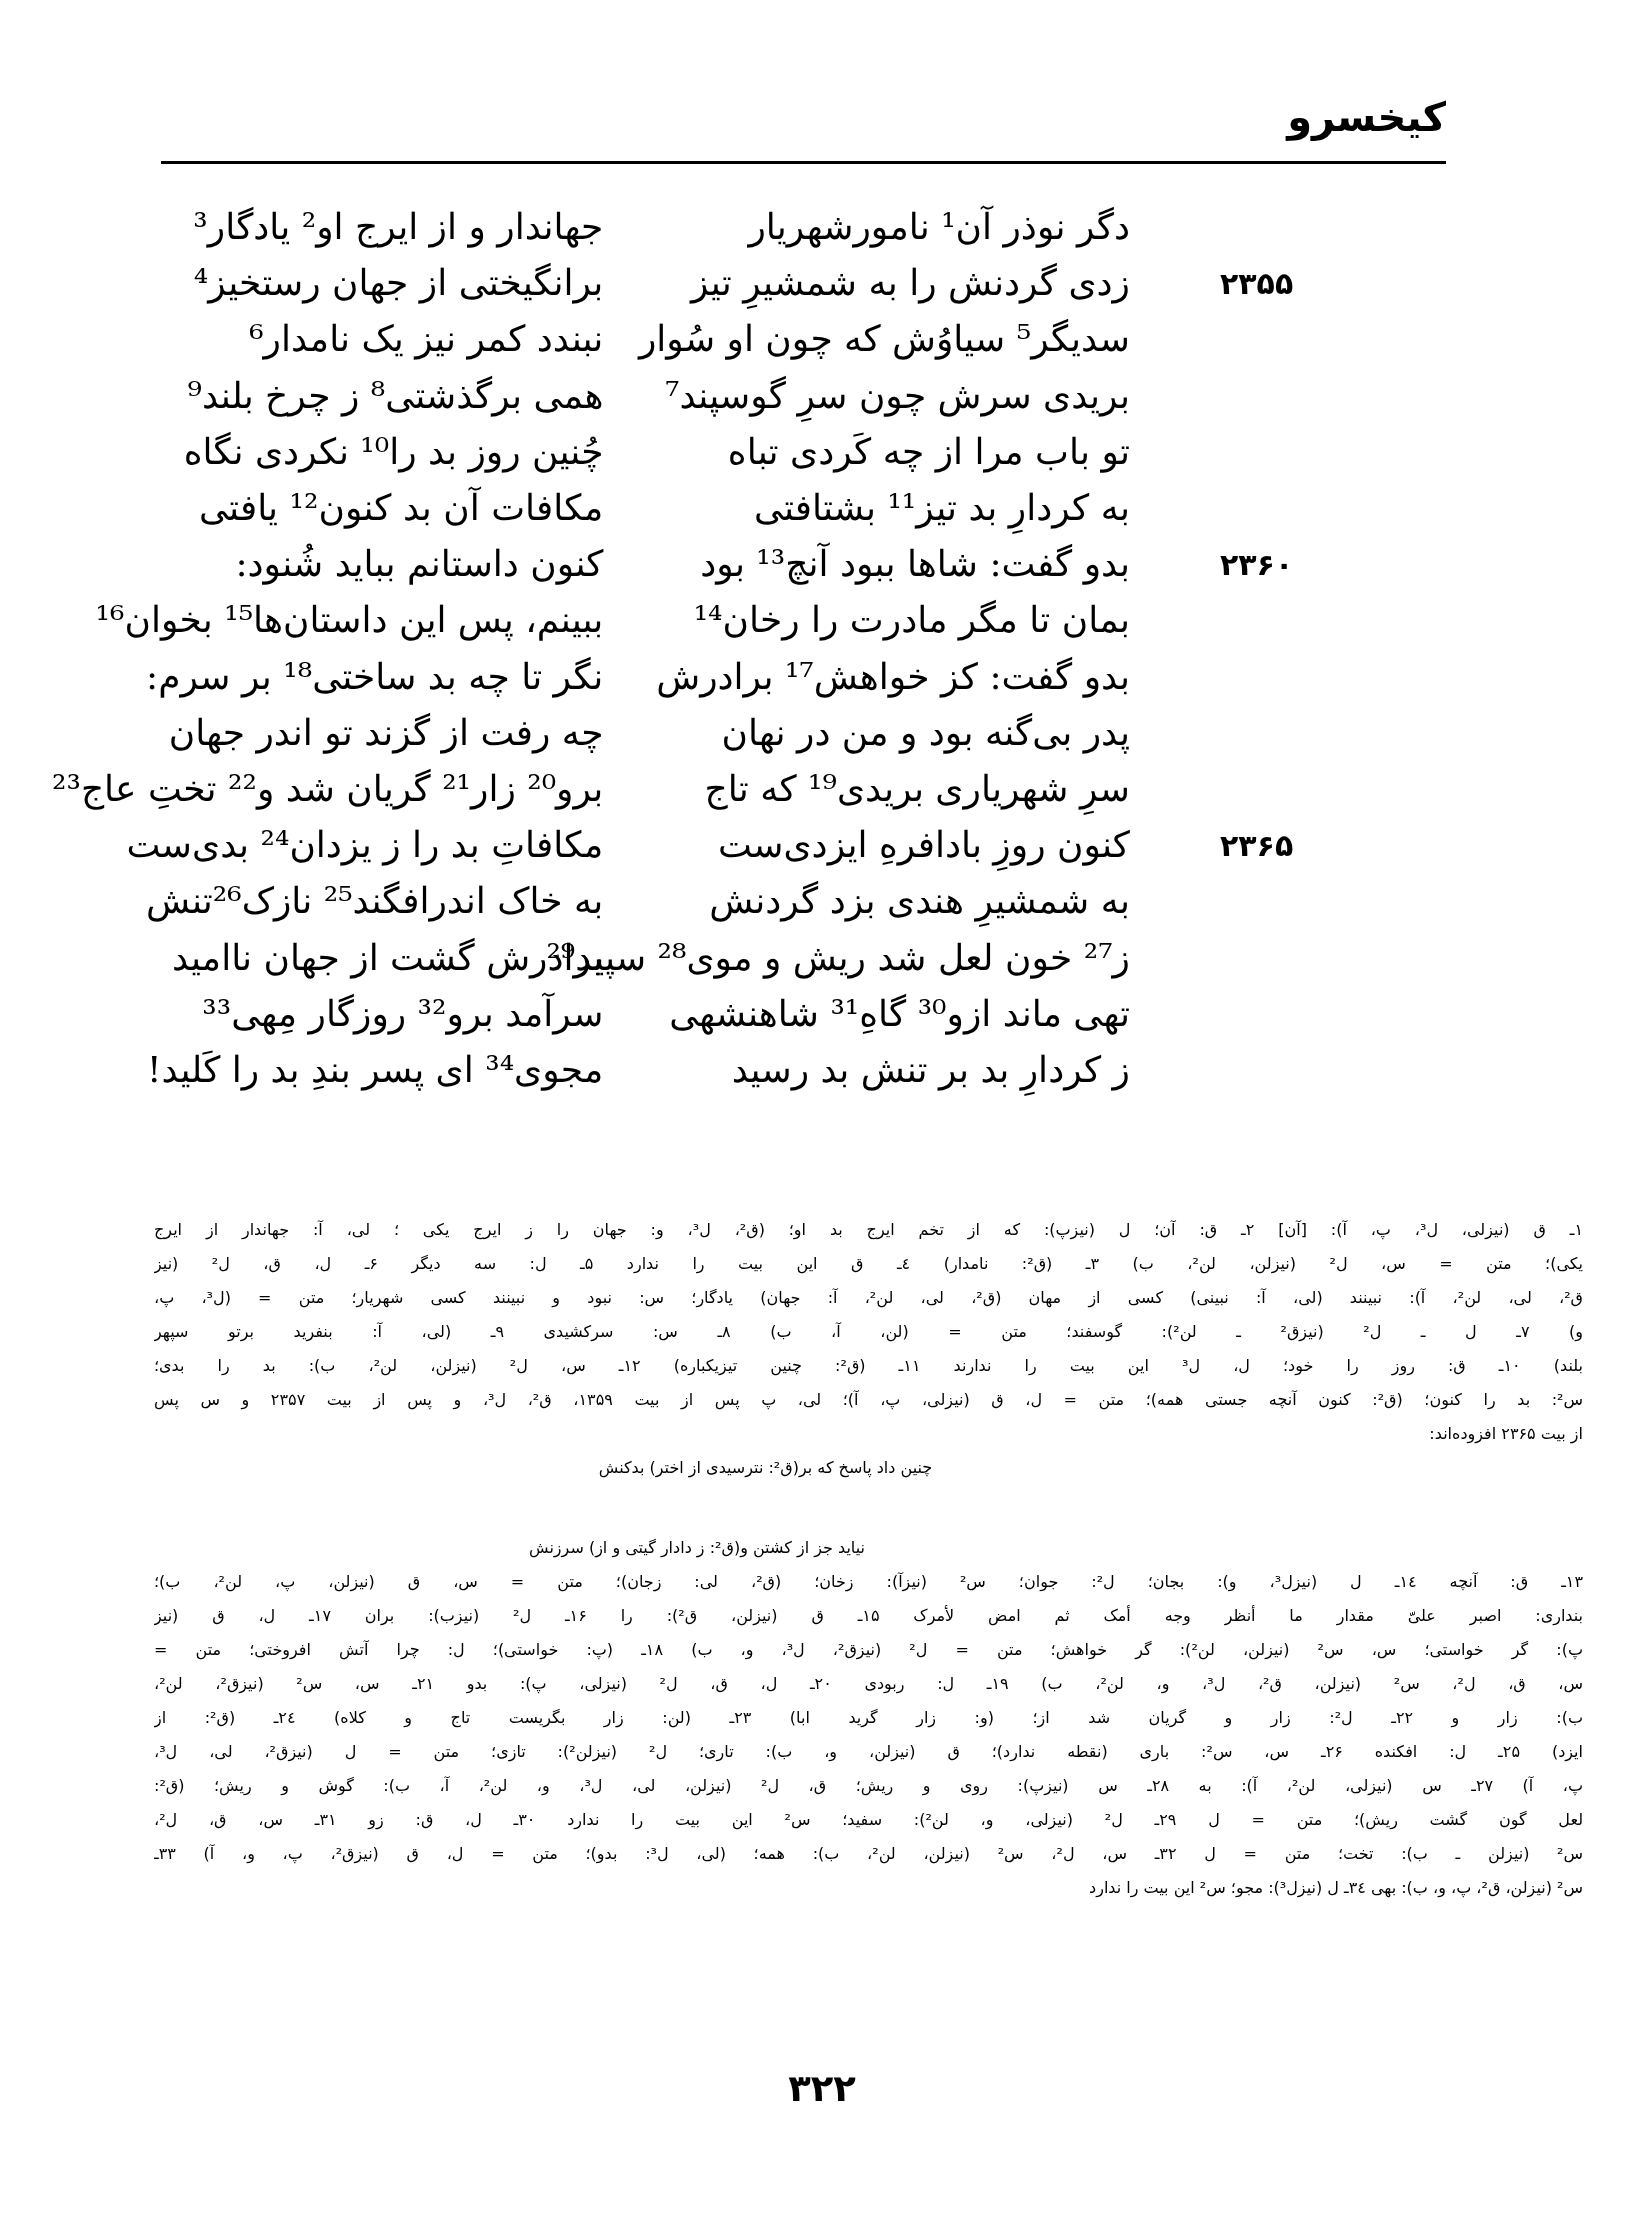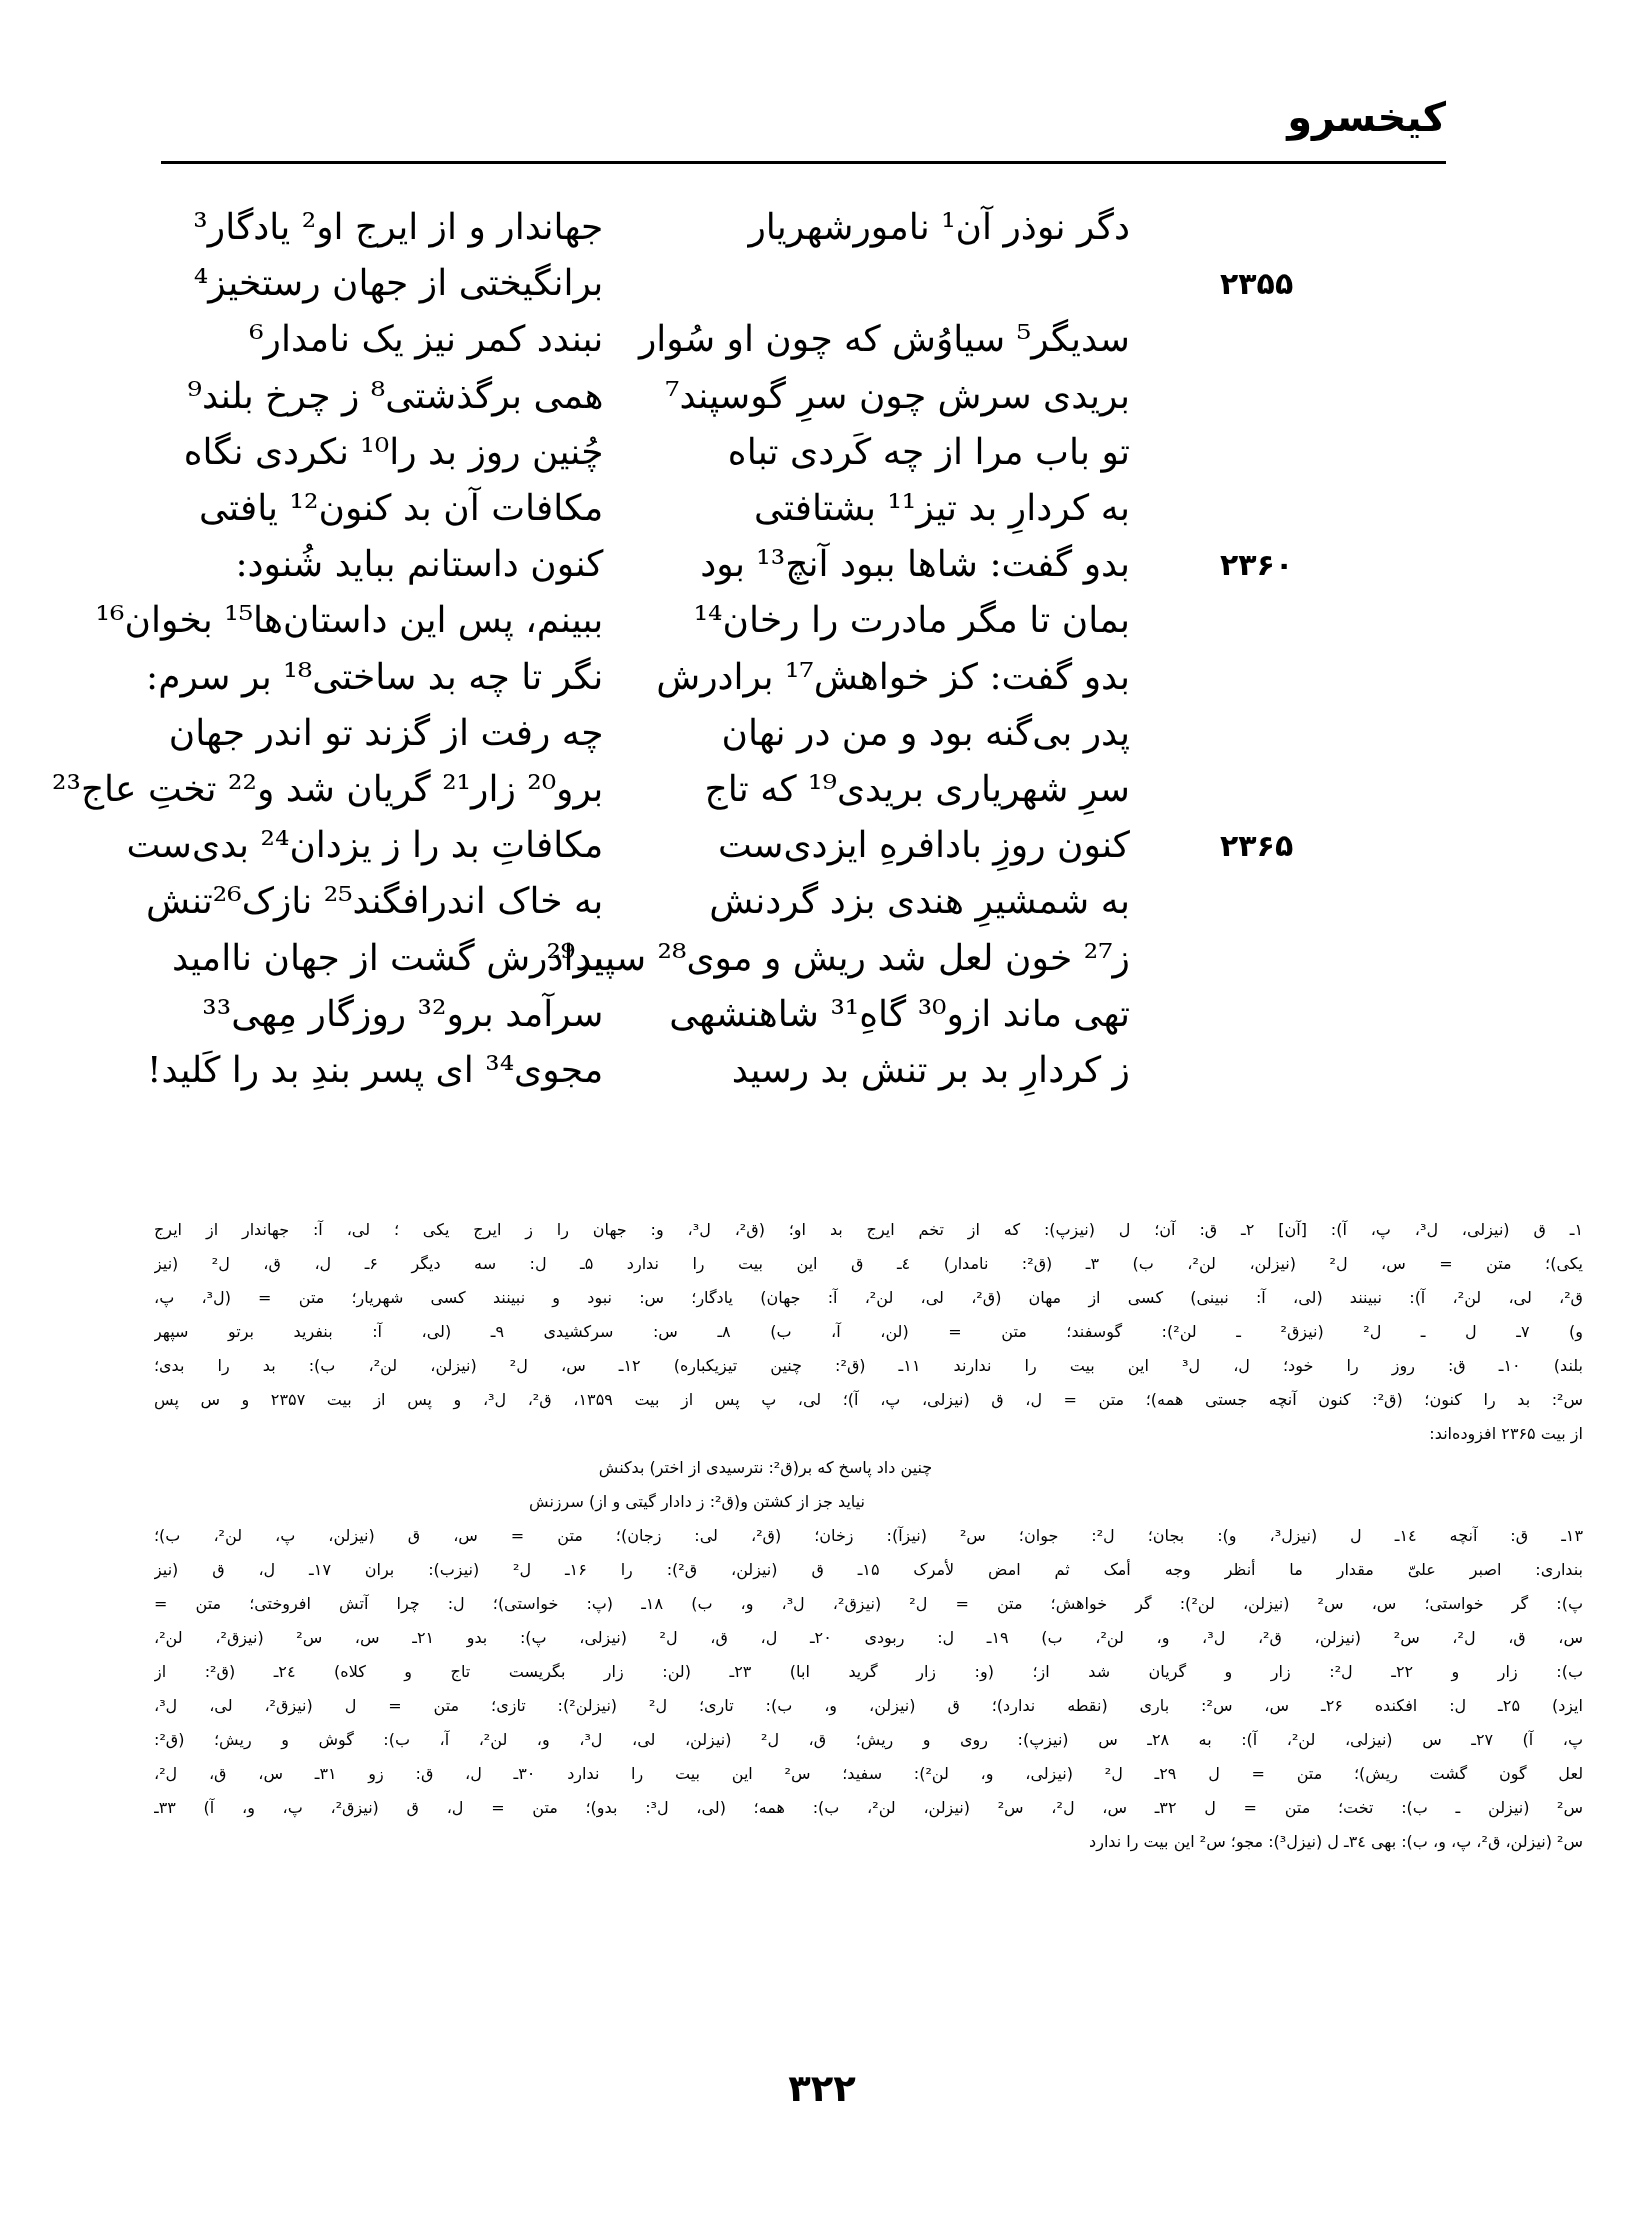--- a/index.html
+++ b/index.html
@@ -34,21 +34,21 @@
       position: absolute; left: 946px; top: 1px; font-size: 30px; font-weight: bold;
       font-family: "DejaVu Sans", sans-serif; direction: rtl;
     }
     .footnotes {
       position: absolute; left: 154px; top: 1213px; width: 1429px;
       direction: rtl; font-size: 16px; line-height: 34px;
       font-family: "DejaVu Sans", sans-serif;
     }
     .fn-line { white-space: nowrap; overflow: hidden; text-align: justify; text-align-last: justify; }
     .fn-verse { text-align: center; text-align-last: center; padding-right: 206px; }
-    .fn-verse.indent2 { padding-right: 343px; }
+    .fn-verse.indent2 { padding-right: 343px; margin-top: 46px; }
     .page-number {
       position: absolute; left: 740px; top: 2039px; width: 164px; text-align: center;
       font-size: 37px; font-weight: bold; font-family: "DejaVu Sans", sans-serif; margin-top: 28px;
     }
   </style>
 </head>
 <body>
 
 <div class="page-header">
   <div class="running-title">کیخسرو</div>
@@ -56,20 +56,21 @@
 </div>
 
 <div class="verses">
   <div class="verse-row" style="top:0px">
     <span class="verse-num"></span>
     <span class="hemistich hemi-right">دگر نوذر آن¹ نامورشهریار</span>
     <span class="hemistich hemi-left">جهاندار و از ایرج او² یادگار³</span>
   </div>
   <div class="verse-row" style="top:56px">
     <span class="verse-num">۲۳۵۵</span>
+    <span class="hemistich hemi-right">زدی گردنش را به شمشیرِ تیز</span>
     <span class="hemistich hemi-left">برانگیختی از جهان رستخیز⁴</span>
   </div>
   <div class="verse-row" style="top:112px">
     <span class="verse-num"></span>
     <span class="hemistich hemi-right">سدیگر⁵ سیاوُش که چون او سُوار</span>
     <span class="hemistich hemi-left">نبندد کمر نیز یک نامدار⁶</span>
   </div>
   <div class="verse-row" style="top:169px">
     <span class="verse-num"></span>
     <span class="hemistich hemi-right">بریدی سرش چون سرِ گوسپند⁷</span>

